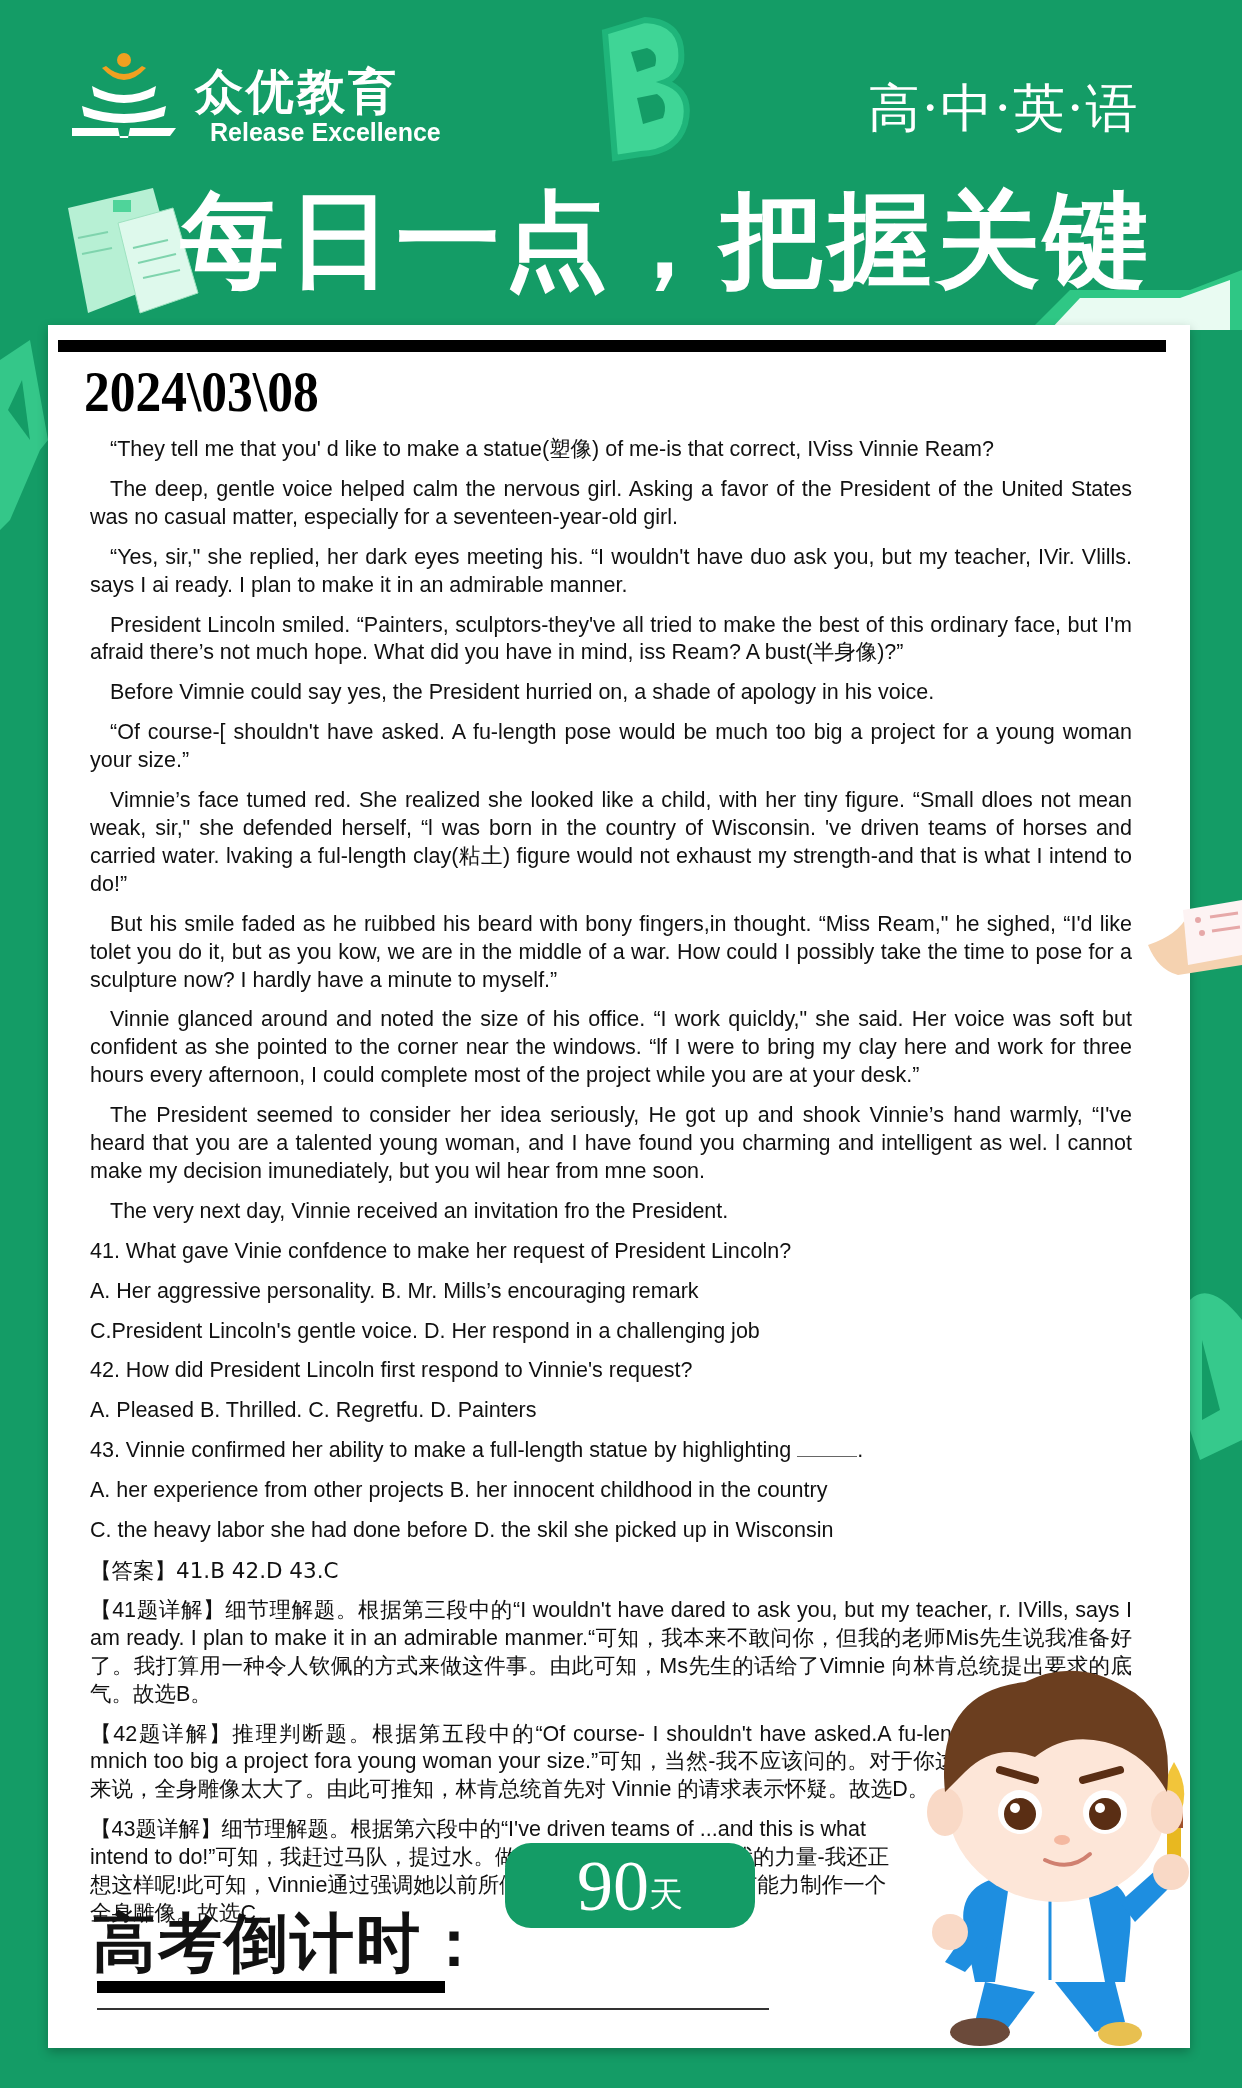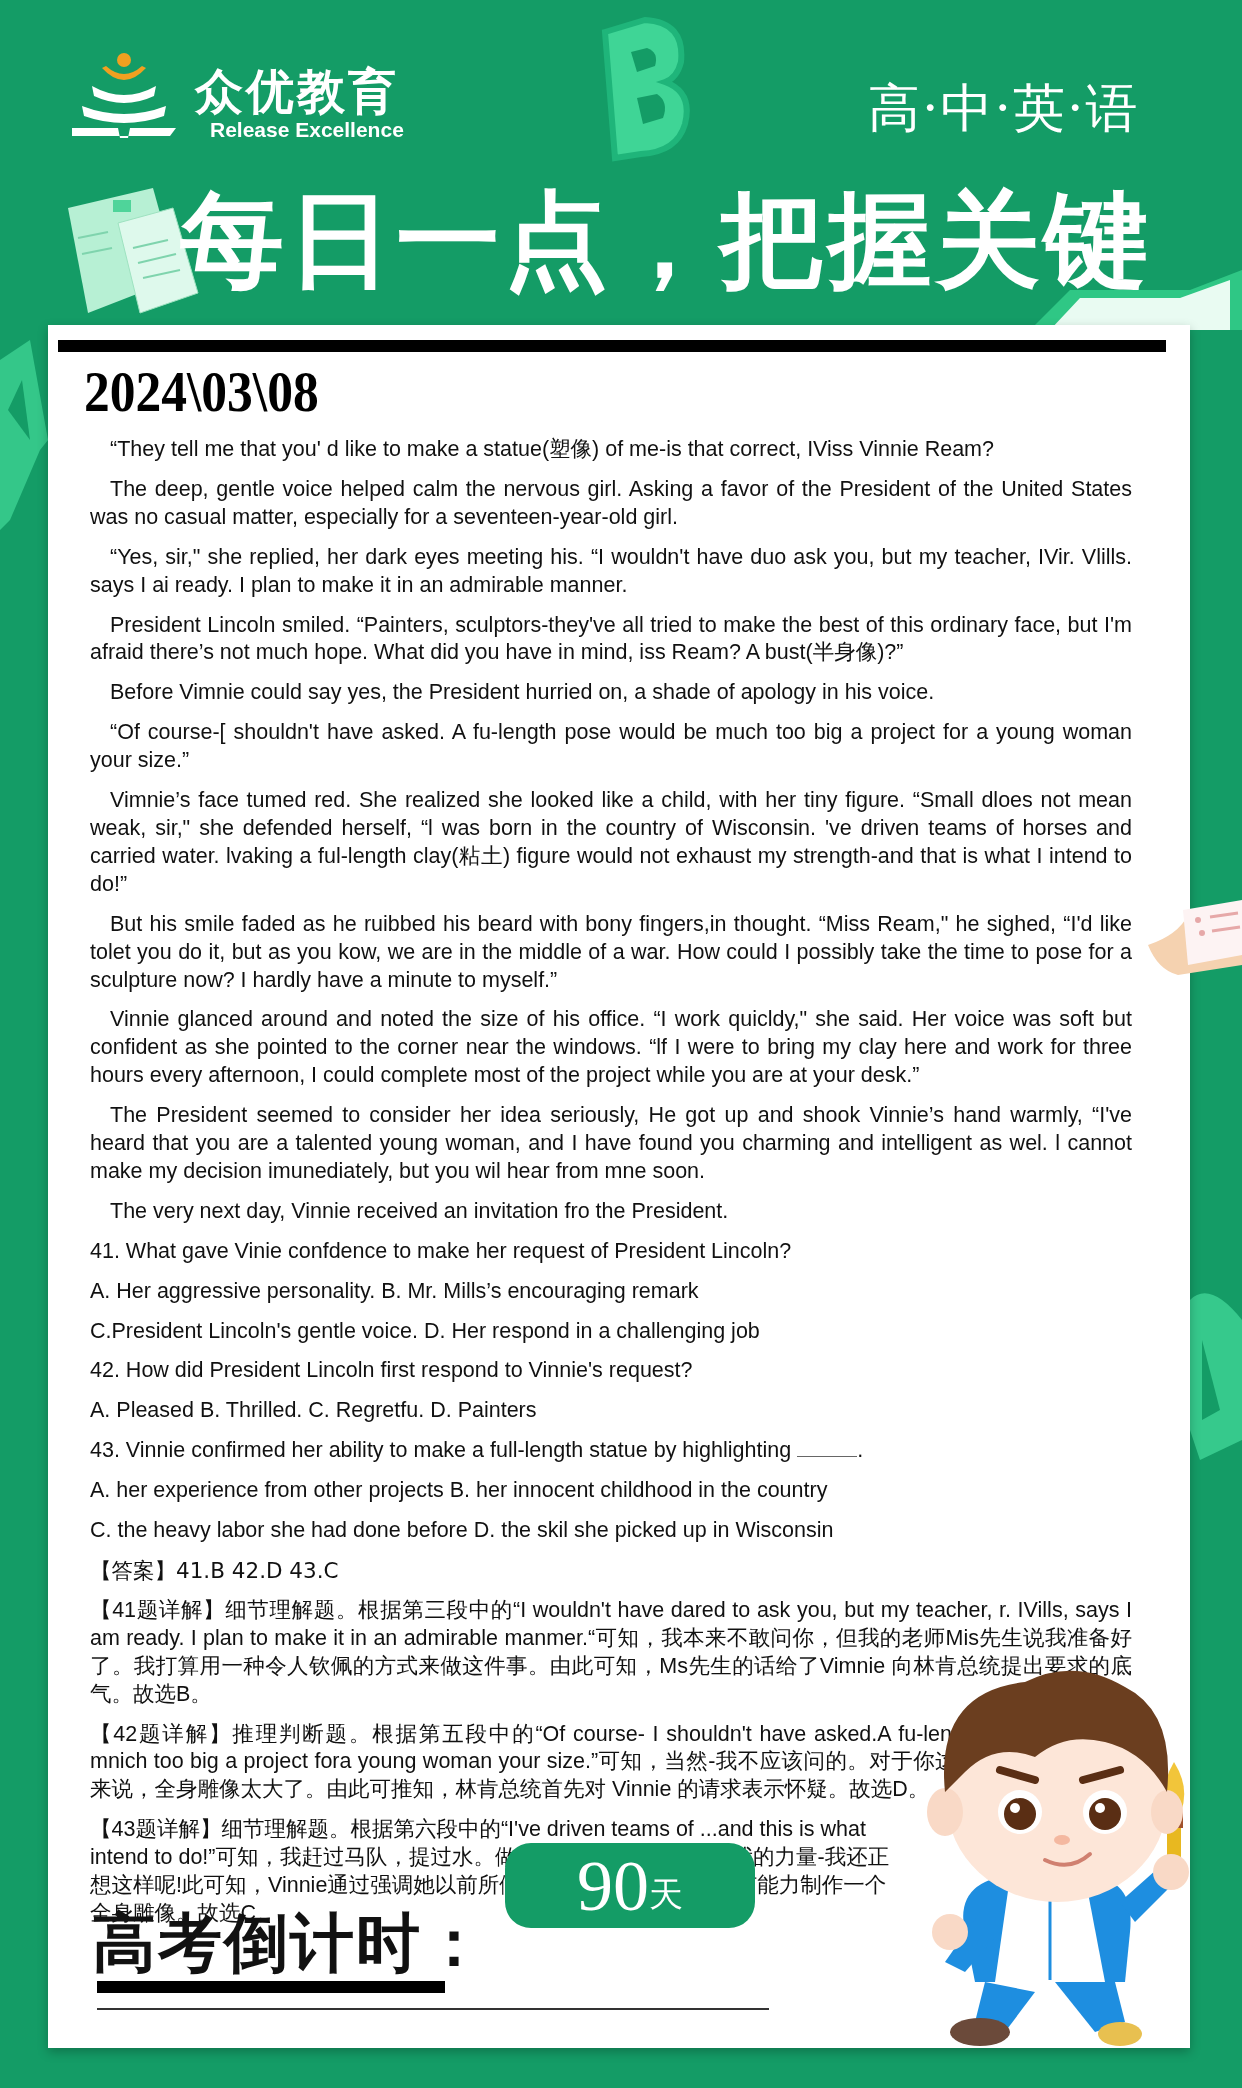--- a/index.html
+++ b/index.html
@@ -5,21 +5,21 @@
   html, body { margin:0; padding:0; }
   body {
     width:1242px; height:2088px; position:relative; overflow:hidden;
     background:#149c66;
     font-family:"DejaVu Sans","Liberation Sans",sans-serif;
   }
   .abs { position:absolute; }
   
   .logo-mark { left:68px; top:52px; width:112px; height:92px; }
   .logo-cn { left:195px; top:60px; font-size:48px; font-weight:bold; color:#fff; letter-spacing:3px; font-family:"DejaVu Sans",sans-serif; }
-  .logo-en { left:210px; top:118px; font-size:21px; font-weight:bold; color:#fff; font-family:"Liberation Sans",sans-serif; }
+  .logo-en { left:210px; top:118px; font-size:25px; font-weight:bold; color:#fff; font-family:"Liberation Sans",sans-serif; }
   .b-deco { left:585px; top:12px; width:110px; height:150px; }
   .subject { left:868px; top:74px; font-size:52px; color:#fff; font-family:"DejaVu Serif",serif; letter-spacing:2px; }
   .paper-deco { left:58px; top:188px; width:150px; height:130px; }
   .headline { left:180px; top:188px; font-size:104px; font-weight:bold; color:#fff; letter-spacing:4px; line-height:1; font-family:"DejaVu Sans",sans-serif; }
   .book-deco { left:1030px; top:270px; width:212px; height:60px; }
   .a-deco-left { left:0; top:320px; width:48px; height:230px; }
   .a-deco-right { left:1190px; top:1280px; width:52px; height:180px; }
   .note-deco { left:1148px; top:895px; width:94px; height:80px; }
   
   .card { left:48px; top:325px; width:1142px; height:1723px; background:#fff; box-shadow:0 4px 10px rgba(0,0,0,.25); }

